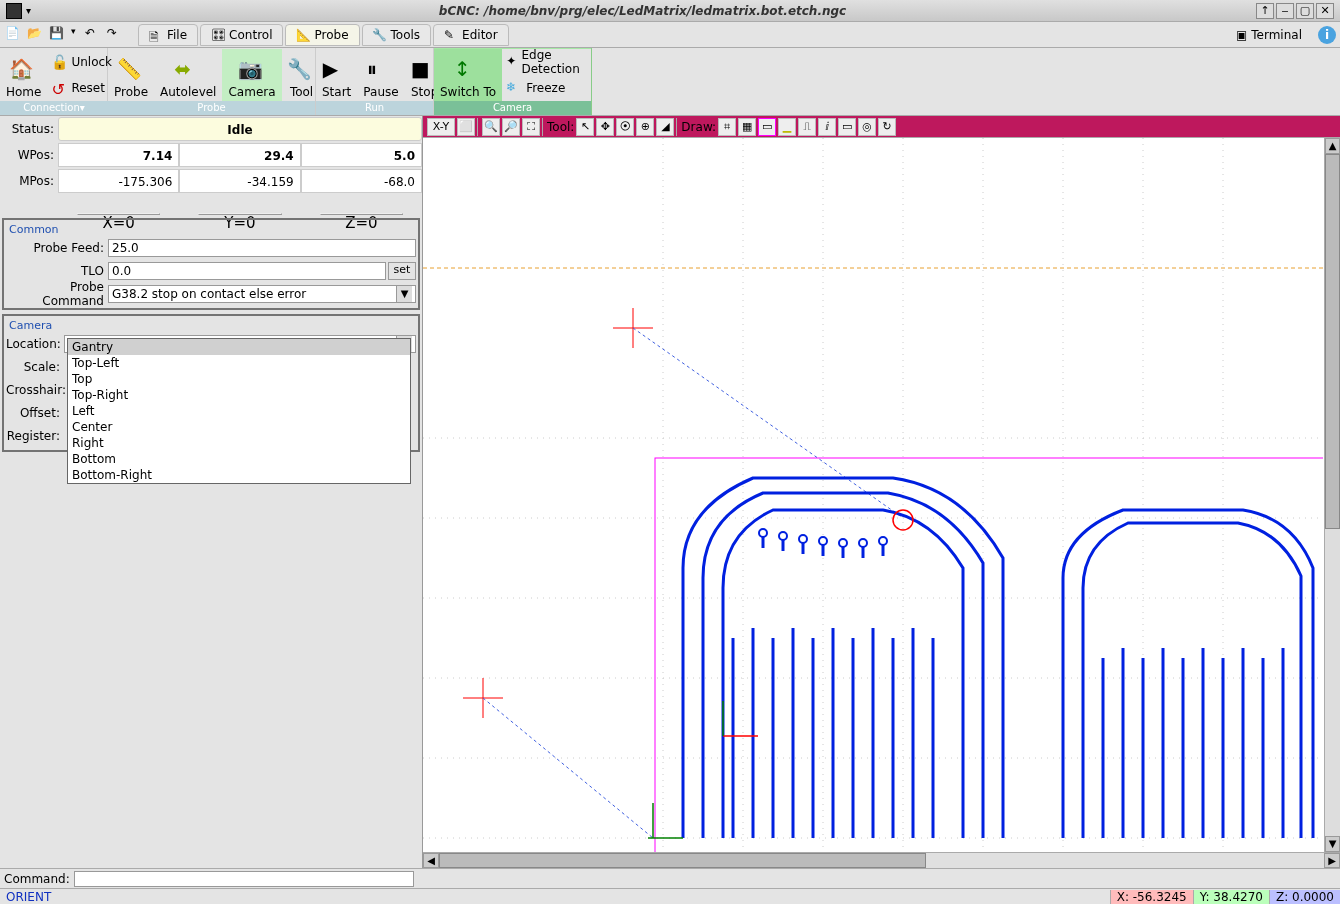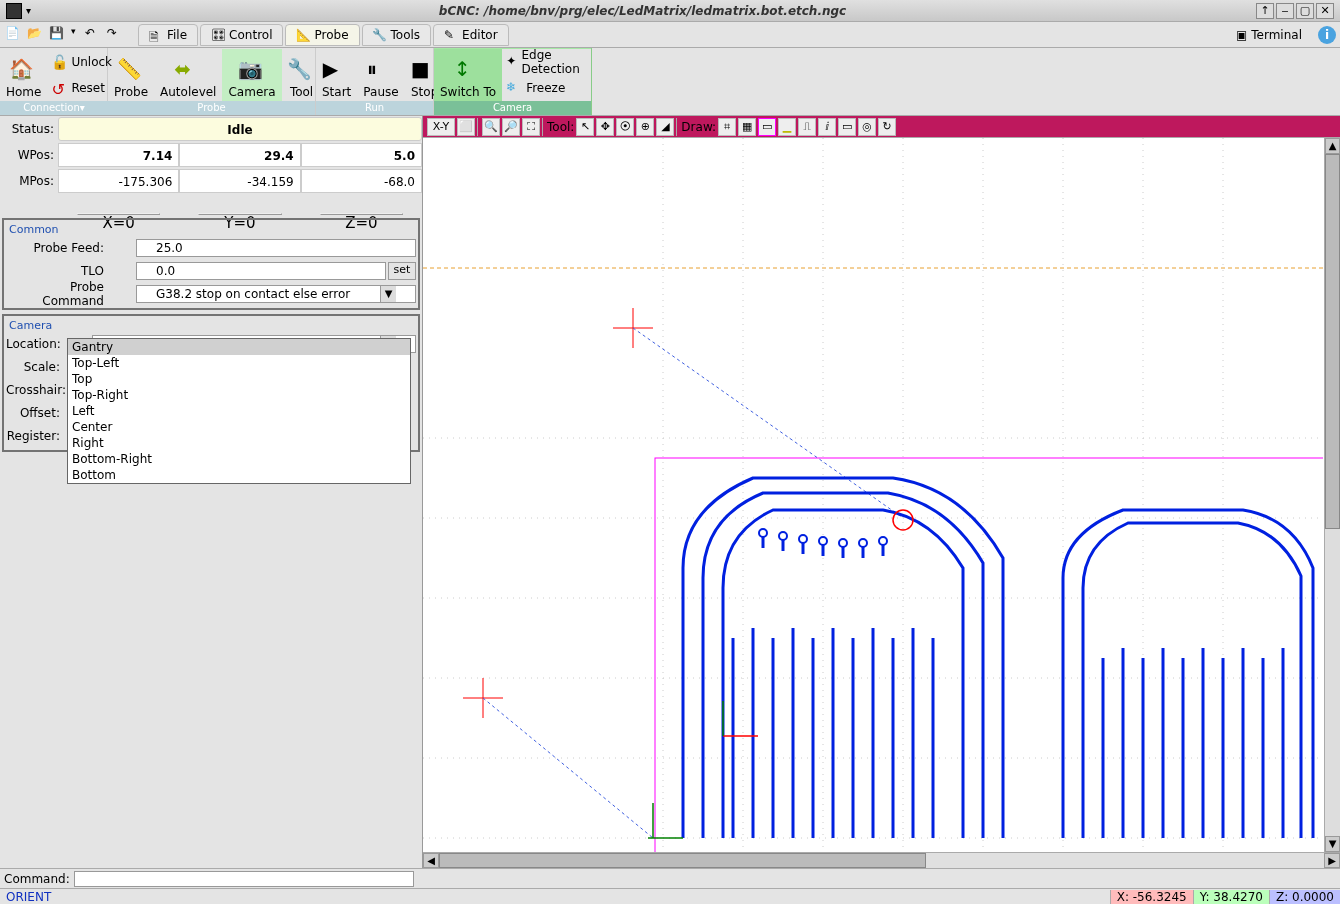--- a/index.html
+++ b/index.html
@@ -51,21 +51,21 @@
 .coord-row .cell.m { font-weight: normal; }
 .zero-row { display: flex; height: 22px; }
 .zero-row .spacer { width: 58px; }
 .zero-row .zbtn { flex: 1; margin: 19px; border: 1px solid #999; border-top-color:#eee; border-left-color:#eee; background: #e4e4e4; text-align: center; line-height: 18px; font-size: 15px; }
 
 
 .fieldset { border: 2px solid #737373; margin: 2px; padding: 2px; }
 .fieldset .legend { color: #2050b0; font-size: 11px; margin-top: -10px; background: #e4e4e4; display: inline-block; padding: 0 3px; }
 .form-row { display: flex; align-items: center; height: 22px; margin: 1px 0; }
 .form-row .flab { text-align: right; padding-right: 4px; }
-.form-row input[type=text], .form-row .combo { flex: 1; height: 18px; border: 1px solid #999; background: #fff; padding: 0 19px; font-size: 12px; margin-left: 28px; }
+.form-row input[type=text], .form-row .combo { flex: 1; height: 18px; border: 1px solid #999; background: #fff; padding: 0 3px; font-size: 12px; }
 .form-row .sbtn { width: 28px; height: 18px; margin-left: 2px; border: 1px solid #999; background: #e4e4e4; font-size: 11px; text-align: center; }
 .combo { display: flex; align-items: center; justify-content: space-between; }
 .combo .arrow { width: 16px; height: 16px; background: #ddd; border-left: 1px solid #999; text-align: center; line-height: 16px; font-size: 10px; }
 
 
 .dropdown { position: absolute; left: 67px; top: 227px;  width: 344px; border: 1px solid #666; background: #fff; z-index: 50; }
 .dropdown .opt { padding: 1px 4px; font-size: 12px; }
 .dropdown .opt.sel { background: #d0d0d0; }
 
 
@@ -302,22 +302,22 @@
     </div>
 
     <div class="dropdown" style="top:222px;">
       <div class="opt sel">Gantry</div>
       <div class="opt">Top-Left</div>
       <div class="opt">Top</div>
       <div class="opt">Top-Right</div>
       <div class="opt">Left</div>
       <div class="opt">Center</div>
       <div class="opt">Right</div>
+      <div class="opt">Bottom</div>
       <div class="opt">Bottom-Right</div>
-      <div class="opt">Bottom</div>
     </div>
   </div>
 
   <div class="right-pane">
     <div class="canvas-tb">
       <div class="cbtn" style="width:28px;">X-Y</div>
       <div class="cbtn">⬜</div>
       <span style="width:3px;border-left:1px solid #aaa;height:18px;"></span>
       <div class="cbtn">🔍</div>
       <div class="cbtn">🔎</div>

